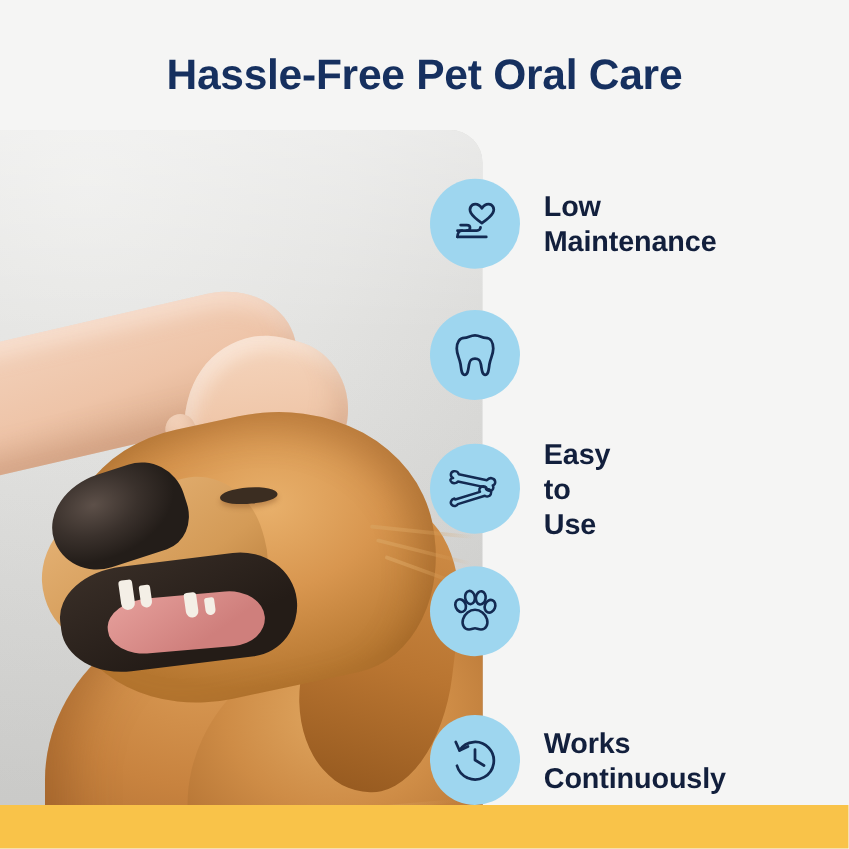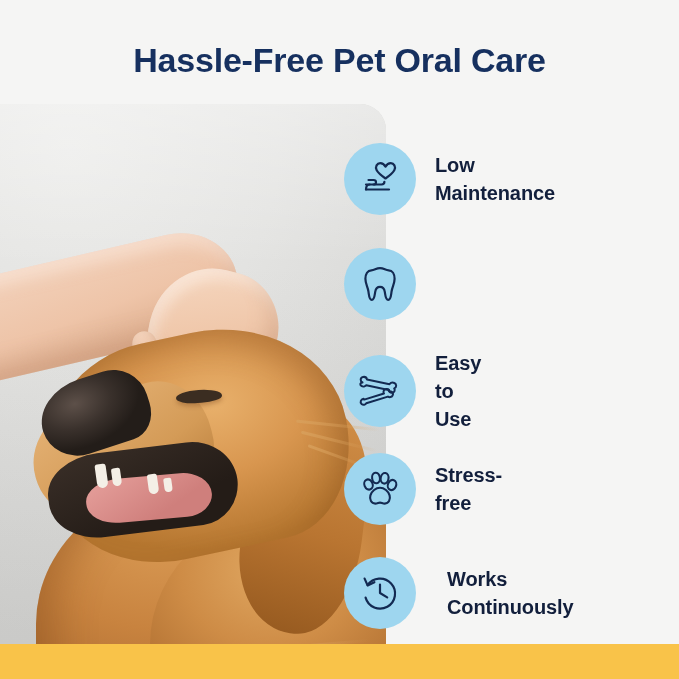--- a/index.html
+++ b/index.html
@@ -234,21 +234,21 @@
     display: flex;
     align-items: center;
     justify-content: center;
     flex: 0 0 auto;
   }
   .badge svg {
     display: block;
   }
   .feature-label {
     margin-left: 19px;
-    font-size: 20px;
+    font-size: 23px;
     font-weight: bold;
     line-height: 28px;
     color: #121f3c;
     white-space: pre-line;
     letter-spacing: -0.1px;
   }
 
   
   .bottom-bar {
     position: absolute;
@@ -347,24 +347,23 @@
         <svg width="42" height="42" viewBox="0 0 42 42" fill="none" stroke="#132a52" stroke-width="2.1" stroke-linecap="round" stroke-linejoin="round">
           <ellipse cx="9.5" cy="16.5" rx="4.1" ry="5.2" transform="rotate(-22 9.5 16.5)"></ellipse>
           <ellipse cx="17" cy="10" rx="3.9" ry="5.3" transform="rotate(-9 17 10)"></ellipse>
           <ellipse cx="25.6" cy="10.3" rx="3.9" ry="5.3" transform="rotate(9 25.6 10.3)"></ellipse>
           <ellipse cx="33" cy="17" rx="4.1" ry="5.2" transform="rotate(22 33 17)"></ellipse>
           <path d="M21 19.8 C16.8 19.8 12.6 23.2 11.4 27.4 C10.2 31.6 12.4 35.6 16.2 35.6
                    C18.3 35.6 19.6 34.6 21 34.6 C22.4 34.6 23.7 35.6 25.8 35.6
                    C29.6 35.6 31.8 31.6 30.6 27.4 C29.4 23.2 25.2 19.8 21 19.8 Z"></path>
         </svg>
       </div>
-      <div class="feature-label">Stress-free</div>
-    </div>
-
-    <div class="feature" style="top:414px;gap:12px;">
+    </div>
+
+    <div class="feature" style="top:429px;">
       <div class="badge">
         <svg width="44" height="44" viewBox="0 0 44 44" fill="none" stroke="#132a52" stroke-width="2.2" stroke-linecap="round" stroke-linejoin="round">
           <path d="M9.6 14.2 A15 15 0 1 1 7.6 26.6 A15 15 0 0 0 16 36.3"></path>
           <path d="M6.6 7.6 L9.6 14.4 L16.4 11.2"></path>
           <path d="M22 13.6 L22 22 L29.2 26.4"></path>
         </svg>
       </div>
       <div class="feature-label">Works
 Continuously</div>
     </div>

